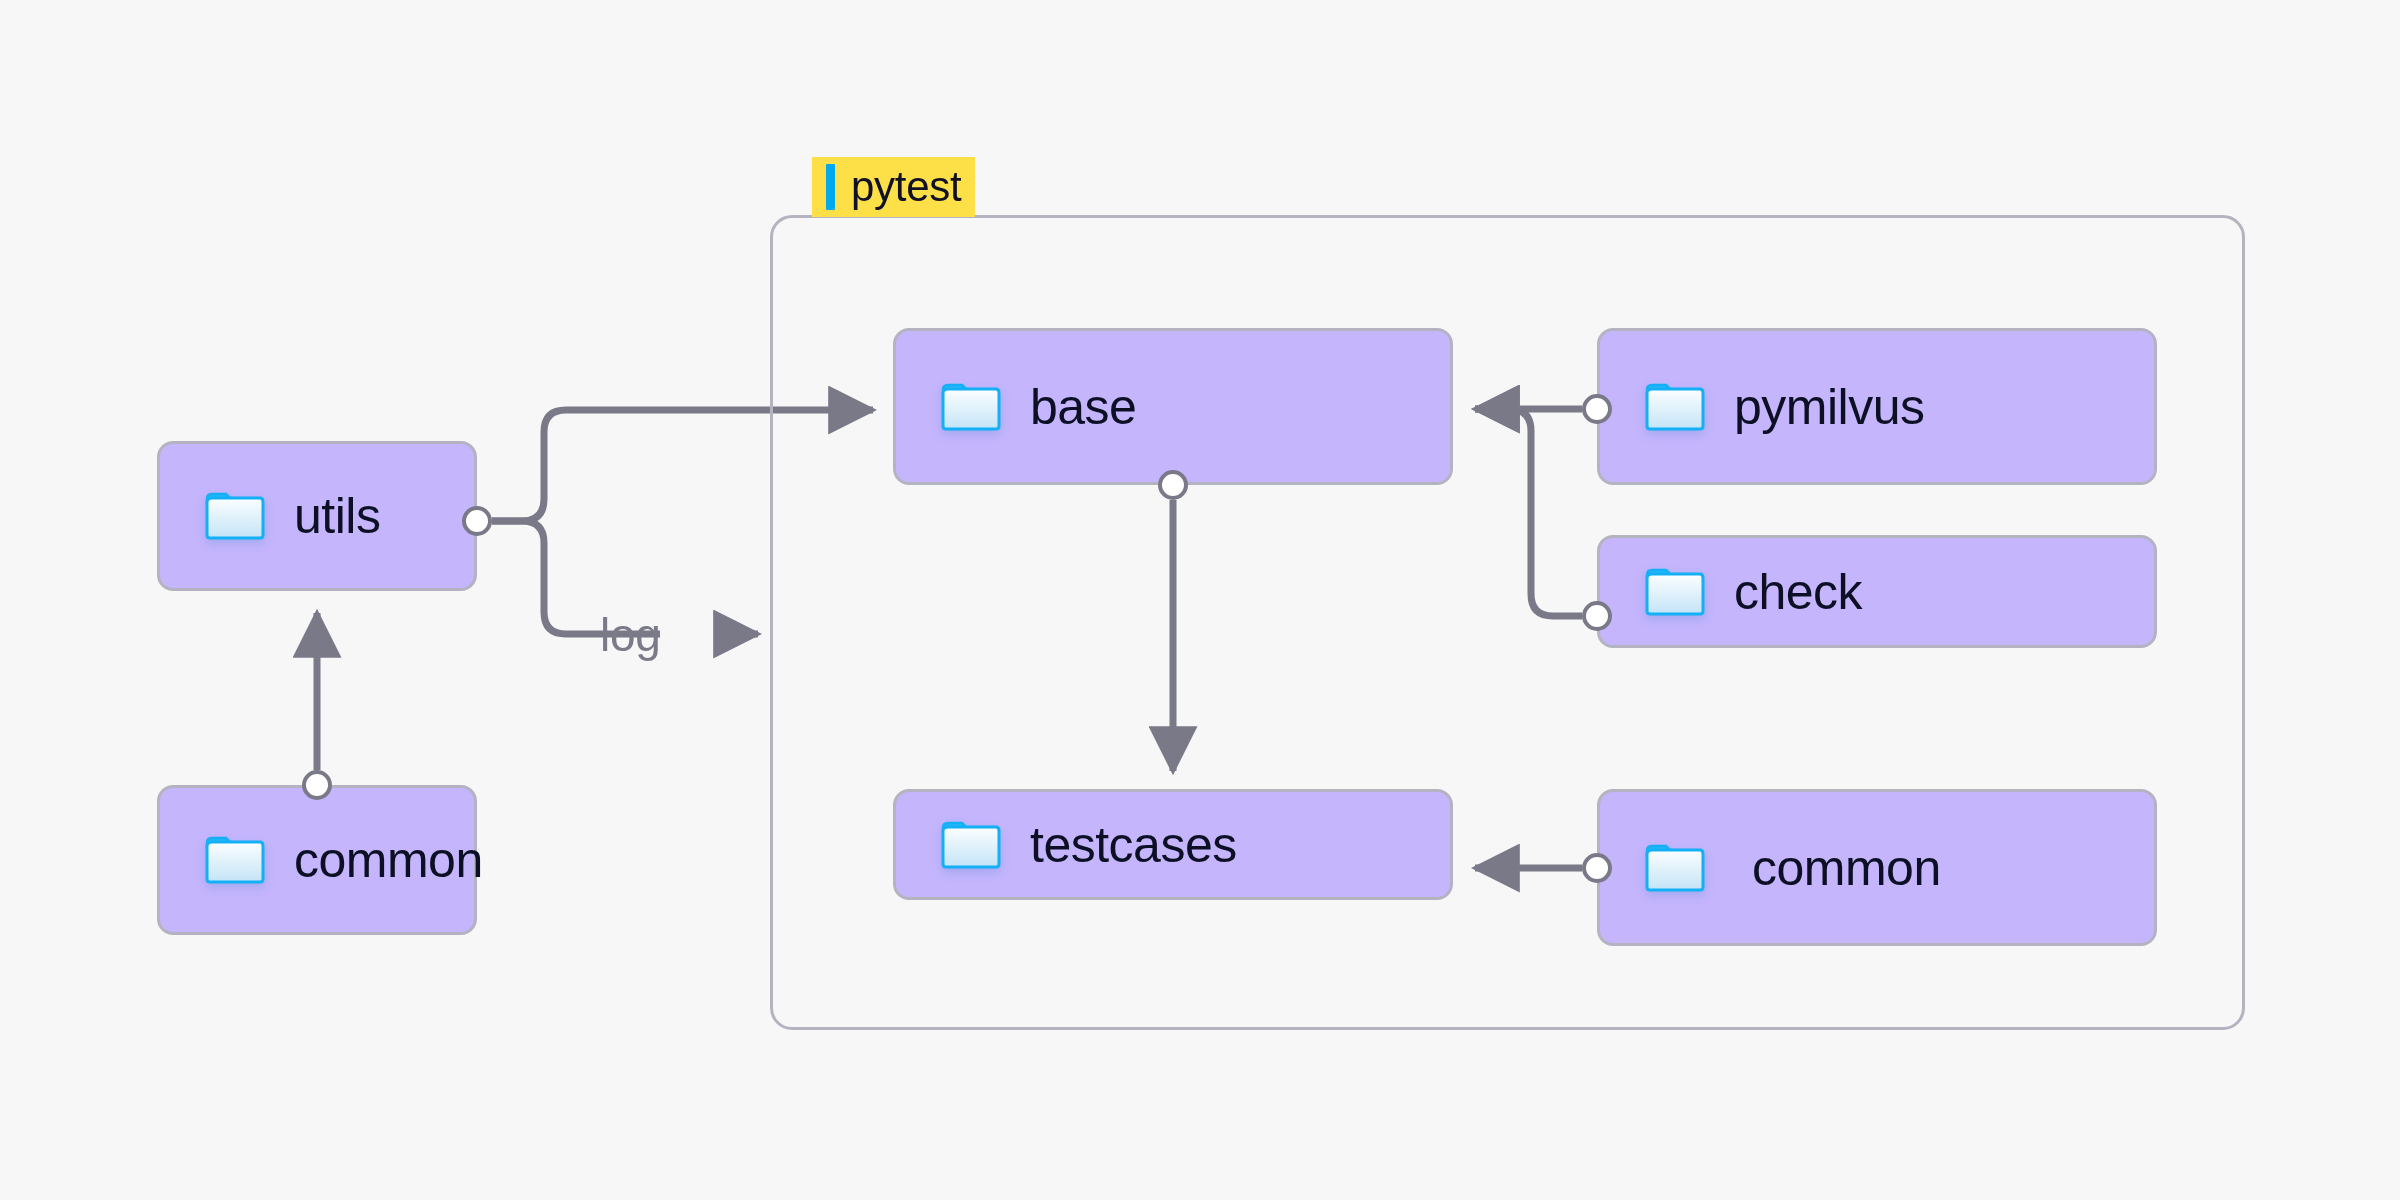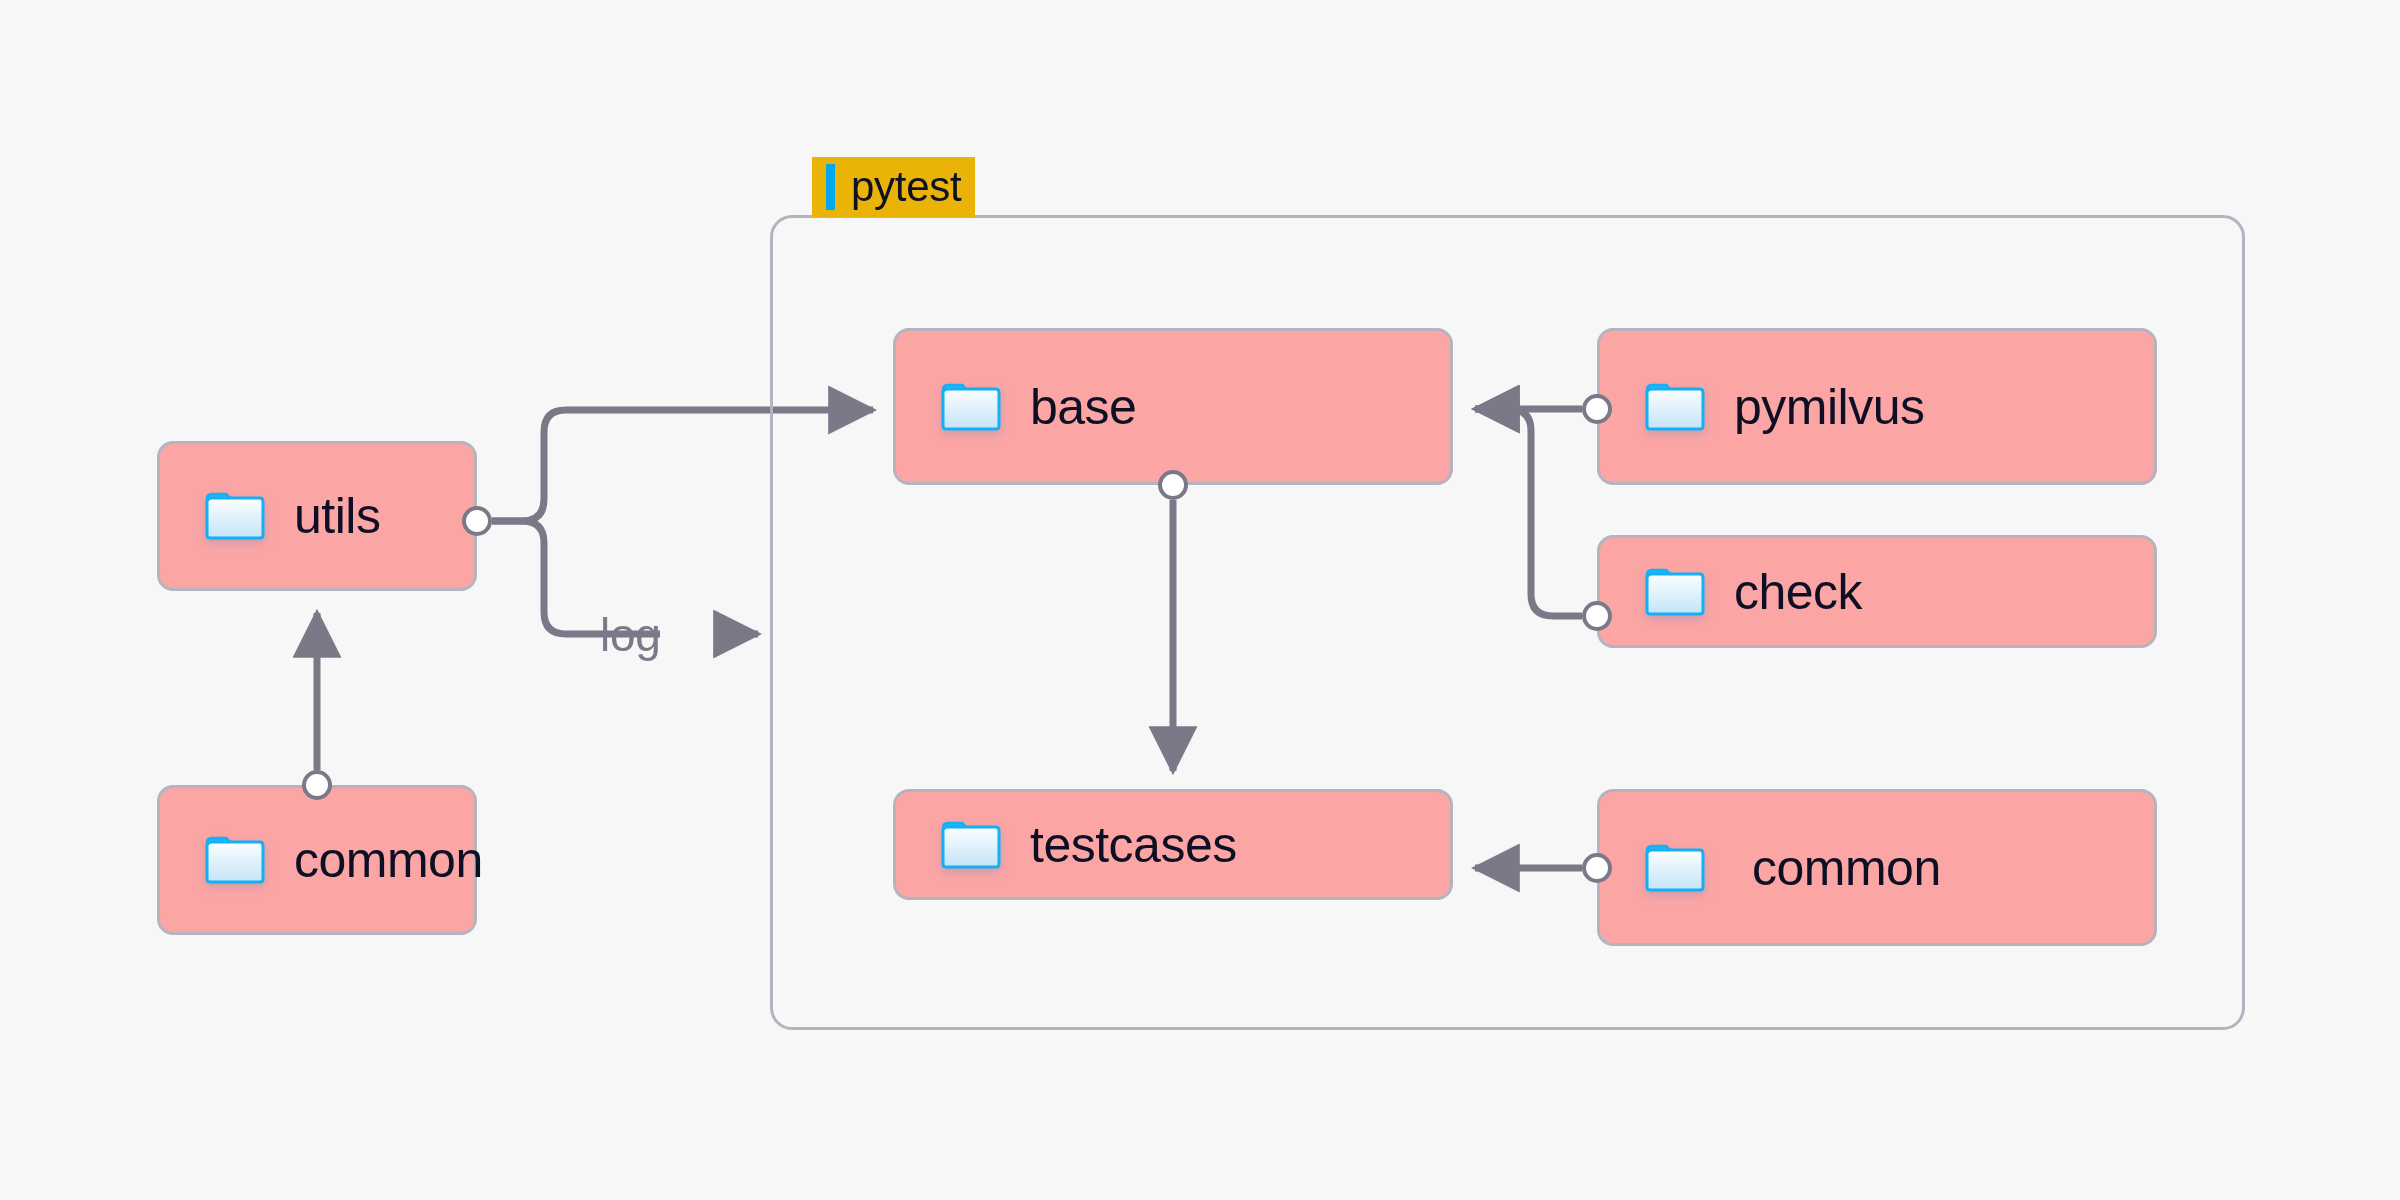--- a/index.html
+++ b/index.html
@@ -32,21 +32,21 @@
     border: 3px solid #b4b4c0;
     border-radius: 22px;
     background: transparent;
     box-sizing: border-box;
   }
   .group-label {
     position: absolute;
     display: flex;
     align-items: center;
     gap: 16px;
-    background: #eab308;
+    background: #fde047;
     padding: 0 14px;
     height: 60px;
     line-height: 60px;
   }
   .group-accent {
     width: 9px;
     height: 46px;
     background: #00a8f0;
     border-radius: 1px;
     display: inline-block;
@@ -54,21 +54,21 @@
   .group-label-text {
     font-size: 42px;
     color: #101124;
     letter-spacing: -0.3px;
     white-space: nowrap;
   }
 
   
   .node {
     position: absolute;
-    background: #fca5a5;
+    background: #c4b5fd;
     border: 3px solid #b4b4c0;
     border-radius: 16px;
     box-sizing: border-box;
     display: flex;
     align-items: center;
     padding-left: 44px;
     gap: 28px;
   }
   .node-label {
     font-size: 50px;

